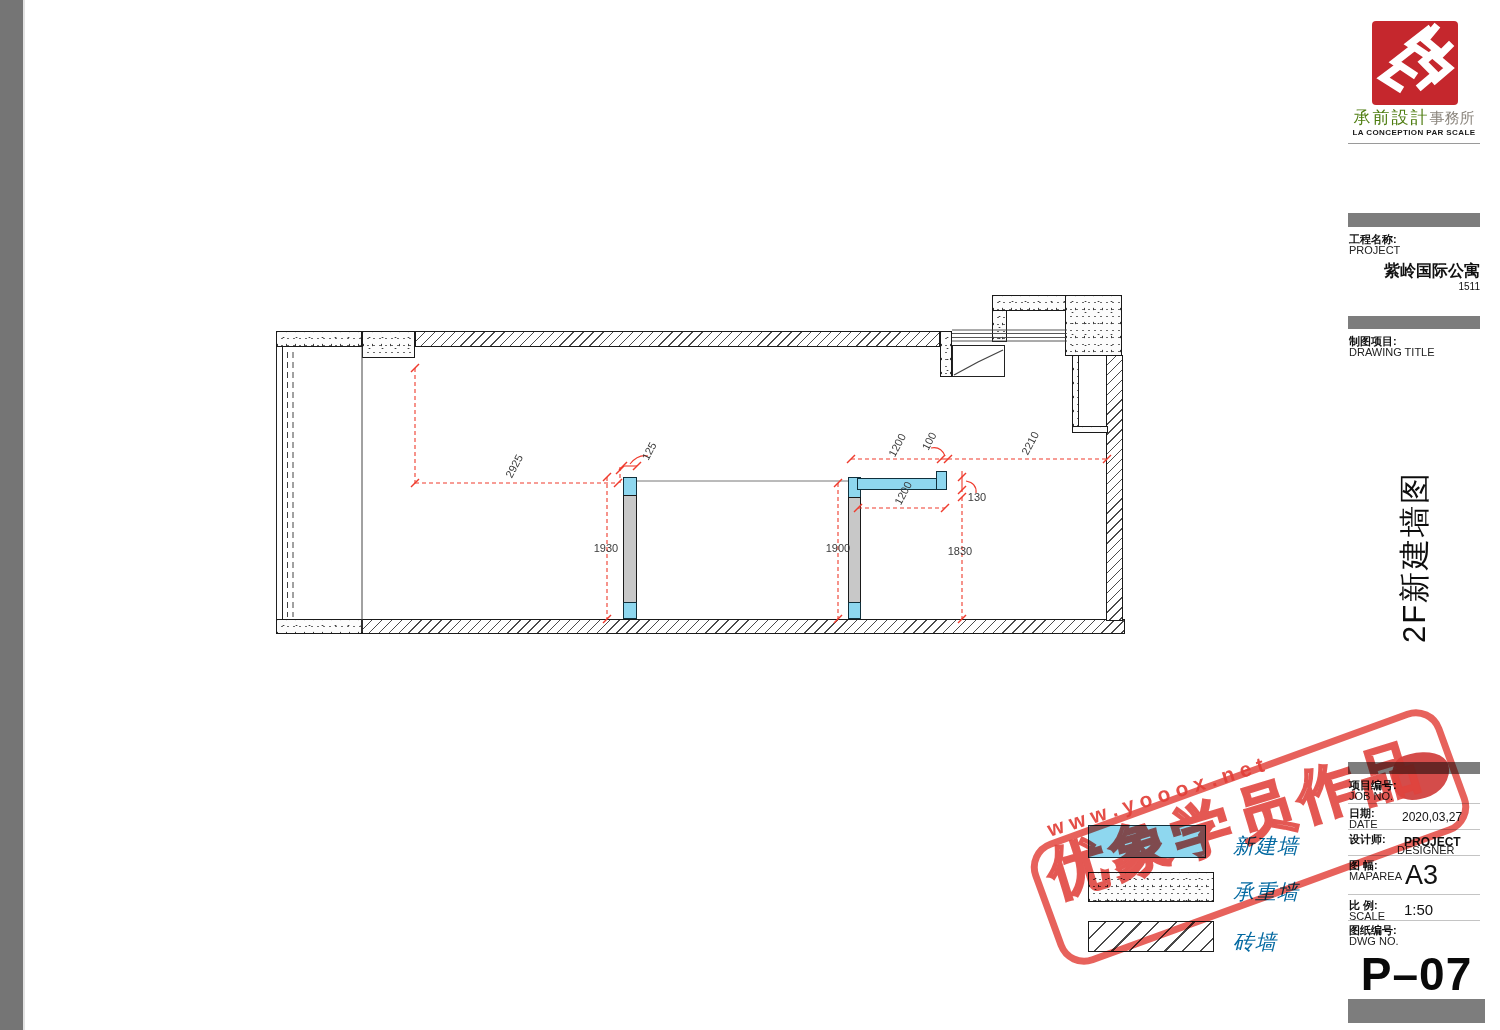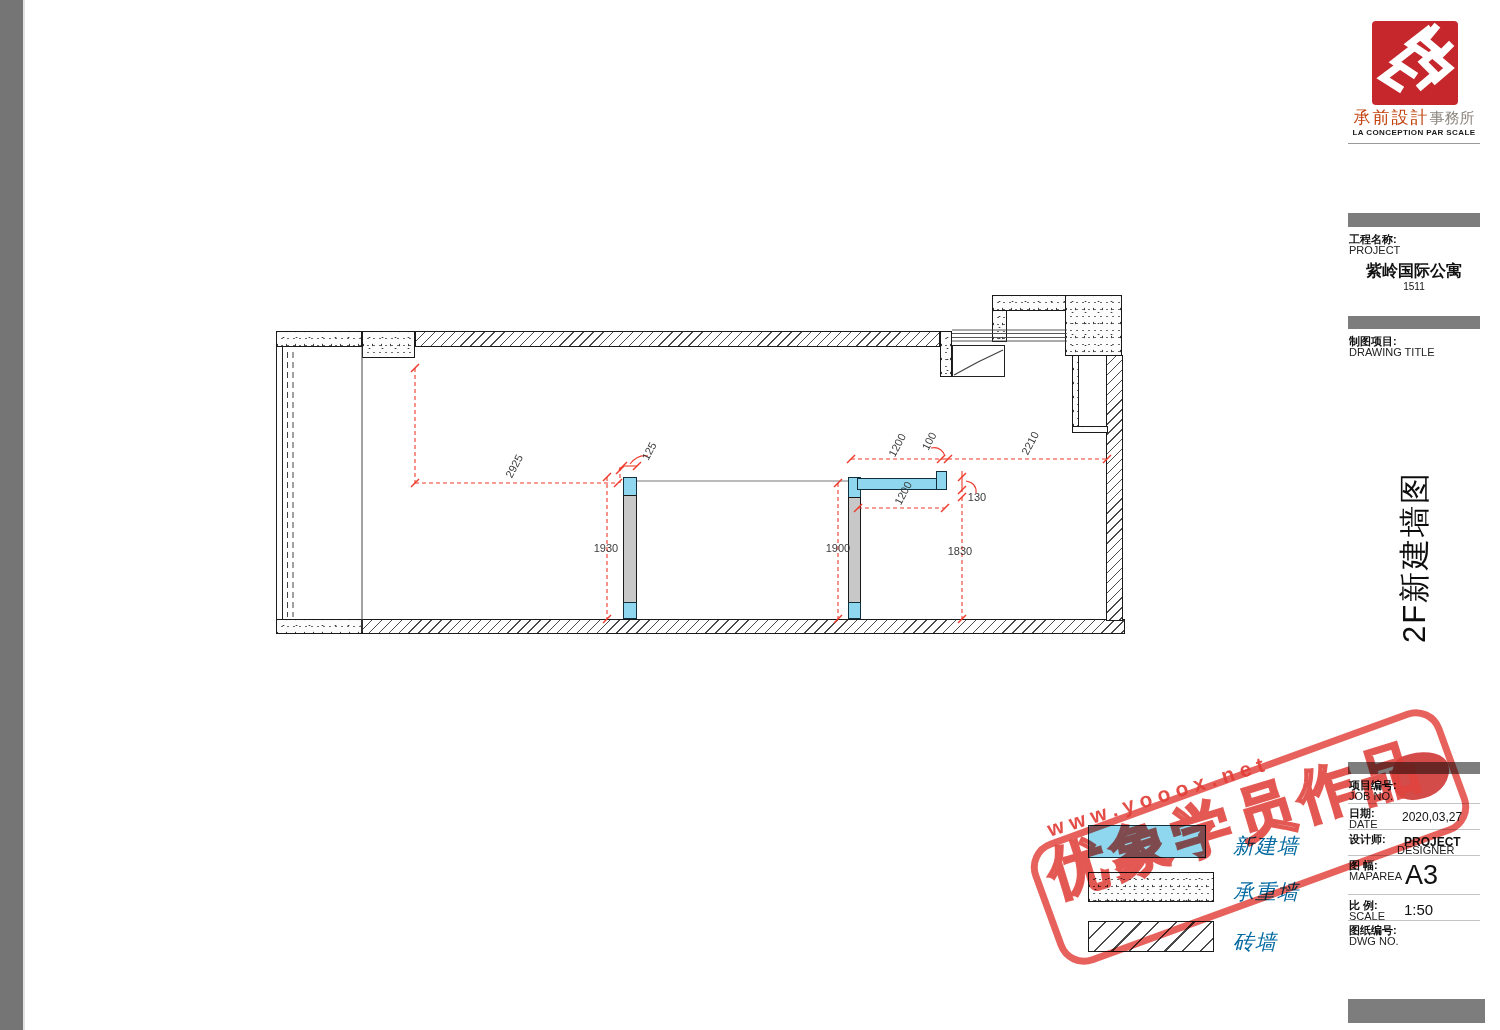--- a/index.html
+++ b/index.html
@@ -30,21 +30,21 @@
 
   
   .dim { font-size:11px; color:#3b3b3b; text-align:center; white-space:nowrap; }
   .dim.rot { transform:rotate(-62deg); }
 
   
   .bar { background:#7d7d7d; left:1348px; width:132px; }
   .sep { background:#c4c4c4; left:1348px; width:132px; height:1px; }
   .lblcn { font-size:11px; font-weight:bold; color:#111; }
   .lblen { font-size:11px; color:#222; }
-  .ctr { width:132px; left:1348px; text-align:center; }
+  .ctr { width:132px; left:1348px; text-align:right; }
 
   
   .legend-label { font-size:21px; color:#0369a1; letter-spacing:1px; white-space:nowrap;font-style:italic; }
 
   
   #stamp { mix-blend-mode:multiply; }
   .stamp-frame {
     border:7px solid rgba(226,63,56,.82);
     border-radius:28px;
     transform:rotate(-20deg);
@@ -177,21 +177,21 @@
     <rect x="0" y="0" width="86" height="84" rx="4" fill="#c5272d"></rect>
     <g stroke="#fff" stroke-width="7.5" fill="none" stroke-linecap="square">
       <path d="M56 9 L38 23 L56 35"></path>
       <path d="M41 27 L23 41 L41 53"></path>
       <path d="M27 45 L11 57 L27 67"></path>
       <path d="M63 7 L53 19 L65 29 L51 41 L63 53 L49 65"></path>
       <path d="M77 25 L65 37 L77 47 L63 59"></path>
     </g>
   </svg>
   <div class="abs" style="left:1348px;top:106px;width:132px;text-align:center;white-space:nowrap;">
-    <span style="font-size:17px;color:#c2410c;letter-spacing:2px;">承前設計</span><span style="font-size:15px;color:#8a847c;">事務所</span>
+    <span style="font-size:17px;color:#4d7c0f;letter-spacing:2px;">承前設計</span><span style="font-size:15px;color:#8a847c;">事務所</span>
   </div>
   <div class="abs" style="left:1348px;top:128px;width:132px;text-align:center;font-size:8px;font-weight:bold;color:#1a1a1a;letter-spacing:.4px;">LA CONCEPTION PAR SCALE</div>
   <div class="abs" style="left:1348px;top:143px;width:132px;height:1px;background:#9a9a9a;"></div>
 
 
   <div class="abs bar" style="top:213px;height:14px;"></div>
   <div class="abs lblcn" style="left:1349px;top:232px;">工程名称:</div>
   <div class="abs lblen" style="left:1349px;top:244px;">PROJECT</div>
   <div class="abs ctr" style="top:261px;font-size:16px;font-weight:bold;color:#111;">紫岭国际公寓</div>
   <div class="abs ctr" style="top:281px;font-size:10px;color:#111;">1511</div>
@@ -224,20 +224,21 @@
   <div class="abs sep" style="top:894px;"></div>
 
   <div class="abs lblcn" style="left:1349px;top:898px;">比 例:</div>
   <div class="abs lblen" style="left:1349px;top:910px;">SCALE</div>
   <div class="abs" style="left:1404px;top:901px;font-size:15px;color:#111;">1:50</div>
   <div class="abs sep" style="top:920px;"></div>
 
   <div class="abs lblcn" style="left:1349px;top:923px;">图纸编号:</div>
   <div class="abs lblen" style="left:1349px;top:935px;">DWG NO.</div>
 
+  <div class="abs" style="left:1348px;top:947px;width:137px;text-align:center;font-size:46px;font-weight:bold;color:#0a0a0a;letter-spacing:1px;">P–07</div>
 
   <div class="abs bar" style="top:999px;height:24px;width:137px;"></div>
 
   <div id="stamp" class="abs" style="left:0;top:0;width:1500px;height:1030px;pointer-events:none;">
     <div class="abs stamp-frame" style="left:1032px;top:772px;width:436px;height:130px;"></div>
     <div class="abs stamp-blob" style="left:1392px;top:752px;width:58px;height:46px;"></div>
     <div class="abs stamp-url" style="left:1048px;top:818px;">www.yooox.net</div>
     <div class="abs stamp-big" style="left:1050px;top:838px;">优象学员作品</div>
   </div>
 

